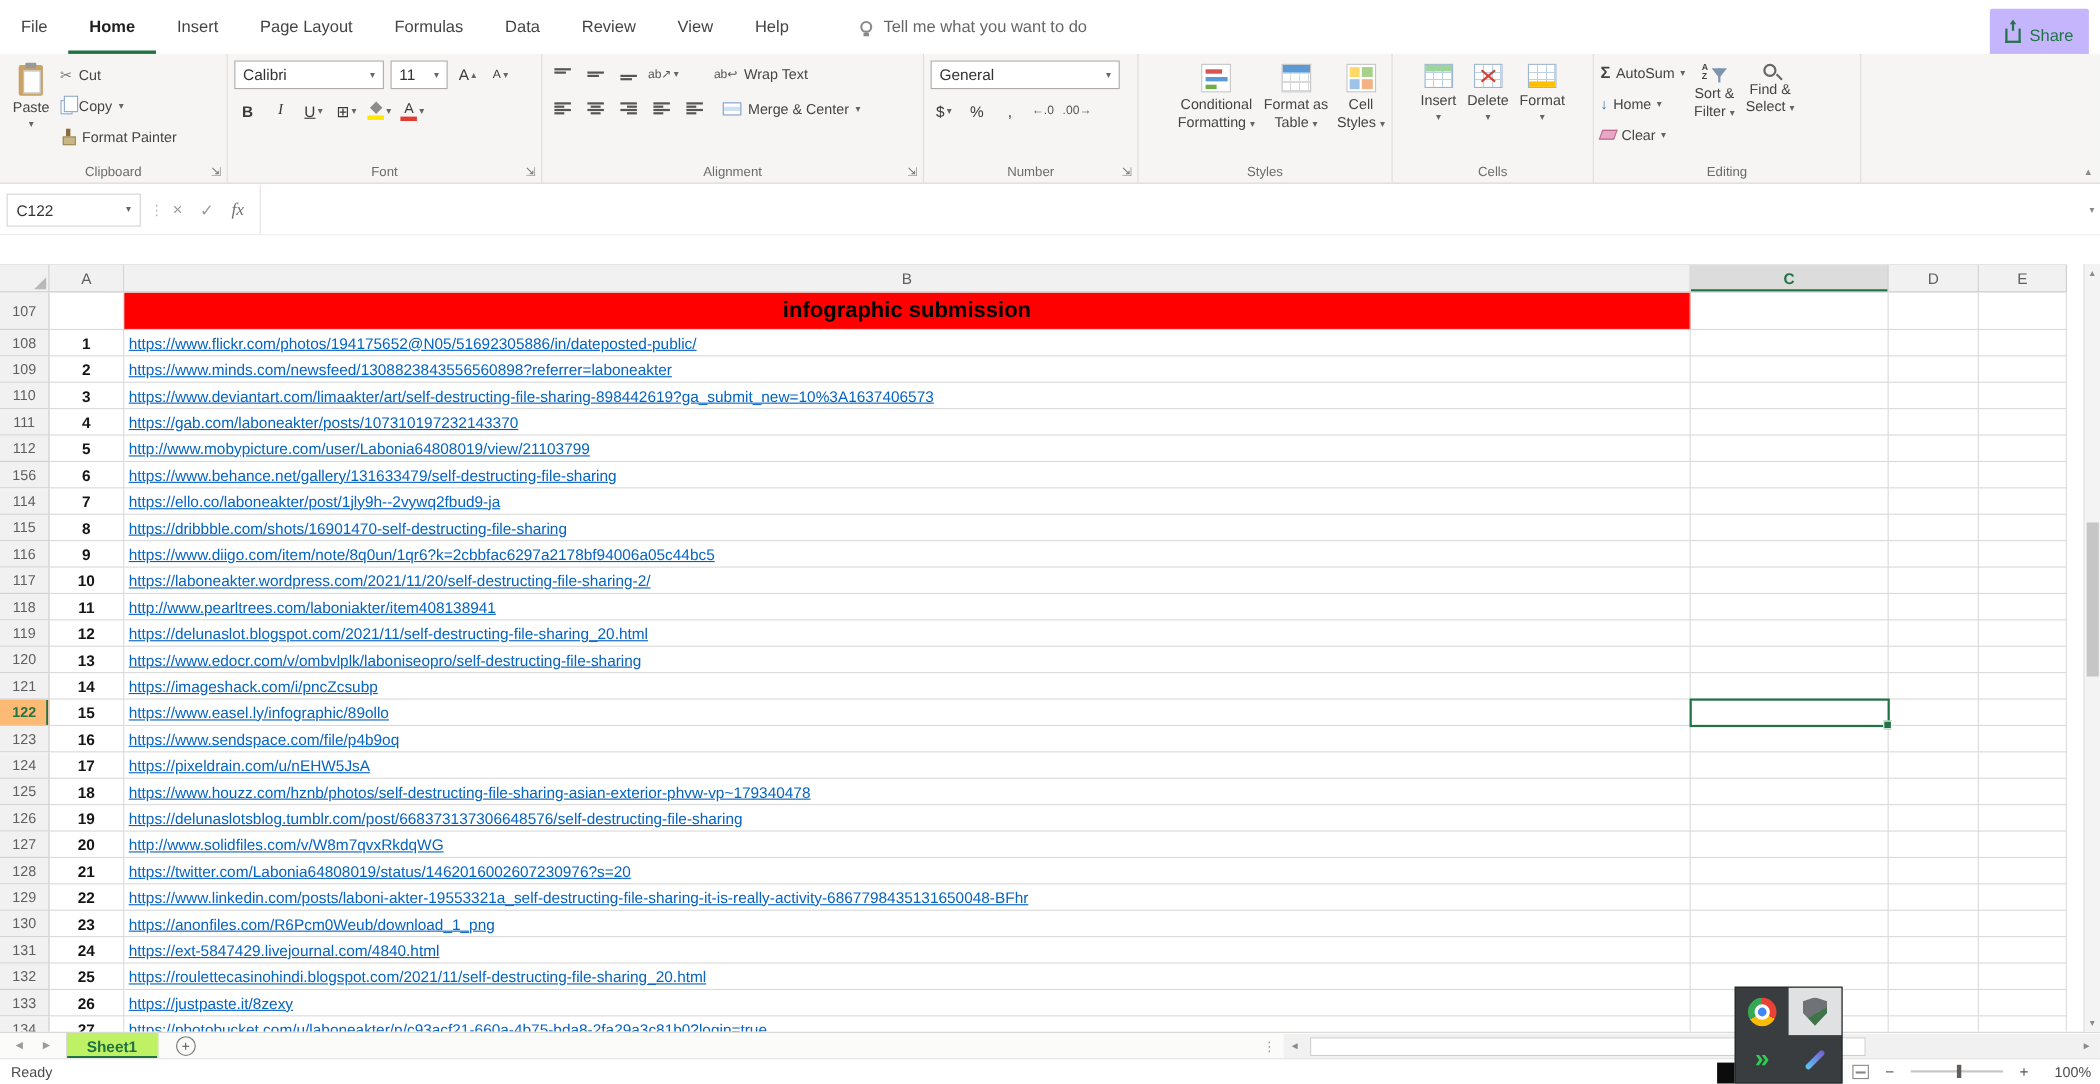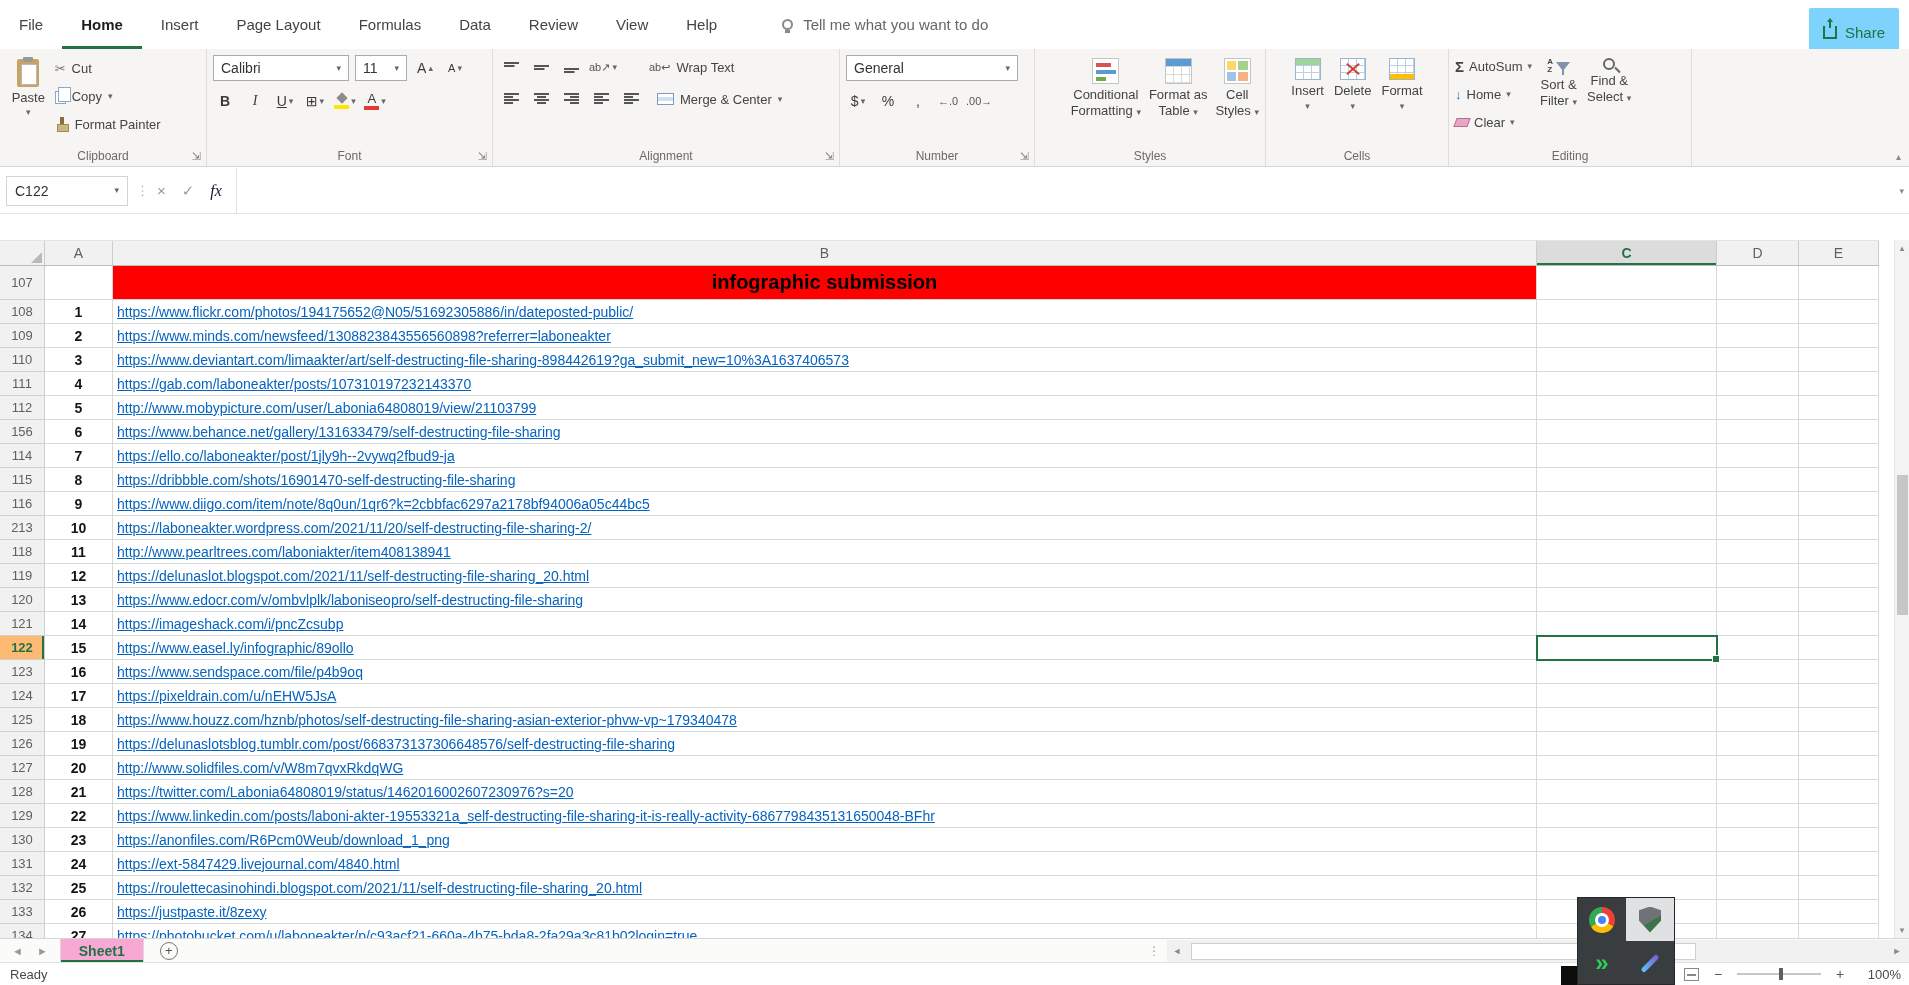--- a/index.html
+++ b/index.html
@@ -9,21 +9,21 @@
 
 
 .tabbar{position:absolute;top:0;left:0;right:0;height:49px;background:#fff;display:flex;align-items:stretch}
 .tabs{display:flex;align-items:stretch}
 .tab{padding:0 19px;font-size:15px;color:#444;display:flex;align-items:center;cursor:default}
 .tab.active{font-weight:bold;color:#1e1e1e;box-shadow:inset 0 -3px 0 #217346}
 .tellme{display:flex;align-items:center;margin-left:46px;color:#666;font-size:15px;gap:10px}
 .ic-bulb{width:11px;height:11px;border-radius:50%;border:2px solid #8a8a8a;position:relative}
 .ic-bulb::after{content:"";position:absolute;left:1px;bottom:-5px;width:5px;height:3px;background:#8a8a8a}
 .share{position:absolute;right:10px;top:8px;height:49px;display:flex;align-items:center;gap:8px;
-  padding:0 14px;background:#7dd3fc;border-radius:2px;color:#217346;font-size:15px}
+  padding:0 14px;background:#c4b5fd;border-radius:2px;color:#217346;font-size:15px}
 .ic-share{position:relative;width:14px;height:13px;border:2px solid #217346;border-top:none}
 .ic-share::after{content:"";position:absolute;left:4px;top:-7px;width:2px;height:9px;background:#217346}
 .ic-share::before{content:"";position:absolute;left:2px;top:-8px;border-left:3px solid transparent;border-right:3px solid transparent;border-bottom:4px solid #217346}
 
 
 .ribbon{position:absolute;top:49px;left:0;right:0;height:118px;background:#f6f5f4;border-bottom:1px solid #d8d6d3;display:flex}
 .group{position:relative;border-right:1px solid #deddd9;padding:6px 6px 20px;flex:none}
 .group-label{position:absolute;bottom:3px;left:0;right:0;text-align:center;font-size:12px;color:#6d6b68}
 .launcher{position:absolute;bottom:3px;right:5px;font-size:11px;color:#7a7a7a;cursor:default}
 .rib-collapse{position:absolute;right:8px;bottom:4px;font-size:10px;color:#8a8a8a}
@@ -104,21 +104,21 @@
 .azstack{display:flex;flex-direction:column;font-size:8px;line-height:1;color:#444;font-weight:bold}
 .ic-find{width:12px;height:12px;border:2px solid #666;border-radius:50%;position:relative}
 .ic-find::after{content:"";position:absolute;left:9px;top:9px;width:7px;height:2px;background:#666;transform:rotate(45deg)}
 
 
 .fbar{position:absolute;top:168px;left:0;right:0;height:46px;background:#fff;border-bottom:1px solid #e6e4e2;display:flex;align-items:center}
 .namebox{width:122px;height:30px;margin-left:6px;border:1px solid #d6d4d2;display:flex;align-items:center;padding:0 8px;font-size:14px;color:#333;gap:6px}
 .namebox .val{flex:1}
 .fsep{color:#b9b9b9;font-size:13px;margin:0 8px}
 .fx-btns{display:flex;align-items:center;gap:16px;color:#9a9a9a;font-size:15px}
-.fxi{font-style:italic;font-family:"Liberation Serif",serif;color:#0f172a;font-size:16px}
+.fxi{font-style:italic;font-family:"Liberation Serif",serif;color:#737373;font-size:16px}
 .finput{flex:1;align-self:stretch;margin-left:14px;border-left:1px solid #e3e1df;background:#fff}
 .fexpand{position:absolute;right:5px;font-size:9px;color:#8a8a8a}
 .fgap{position:absolute;top:214px;left:0;right:0;height:26px;background:#fff}
 
 
 .colheads{position:absolute;top:240px;left:0;width:1879px;height:26px;display:flex;font-size:14px;color:#5f5f5f;border-top:1px solid #e4e4e4}
 .ch,.corner{background:#f2f1f1;border-right:1px solid #cdcdcd;border-bottom:1px solid #bdbdbd;display:flex;align-items:center;justify-content:center}
 .corner{width:45px;position:relative}
 .corner::after{content:"";position:absolute;right:2px;bottom:2px;border-left:11px solid transparent;border-bottom:11px solid #b9b9b9}
 .ch.sel{background:#dcdcdc;color:#217346;box-shadow:inset 0 -2px 0 #217346;font-weight:bold}
@@ -140,21 +140,21 @@
 
 
 .vscroll{position:absolute;left:1894px;top:240px;width:15px;height:698px;background:#f3f3f3;border-left:1px solid #e2e2e2;z-index:4}
 .vscroll .arr{position:absolute;left:0;width:100%;text-align:center;font-size:9px;color:#8a8a8a}
 .vscroll .arr.top{top:3px}.vscroll .arr.bot{bottom:3px}
 .vthumb{position:absolute;left:2px;top:235px;width:11px;height:140px;background:#c6c6c6}
 
 
 .sheetbar{position:absolute;top:938px;left:0;right:0;height:24px;background:#fbfbfa;border-top:1px solid #d8d6d3;display:flex;align-items:stretch;z-index:3}
 .tabnav{display:flex;align-items:center;gap:14px;padding:0 12px;color:#9a9a9a;font-size:11px}
-.sheettab{display:flex;align-items:center;padding:0 18px;background:#f9a8d4;border-right:1px solid #dadada;border-left:1px solid #dadada;
+.sheettab{display:flex;align-items:center;padding:0 18px;background:#bef264;border-right:1px solid #dadada;border-left:1px solid #dadada;
  color:#1f7244;font-weight:bold;font-size:14px;box-shadow:inset 0 -2px 0 #1f7244}
 .addsheet{margin-left:16px;align-self:center;width:18px;height:18px;border:1px solid #767676;border-radius:50%;display:flex;align-items:center;justify-content:center;font-size:13px;color:#555;line-height:1}
 .tabdots{align-self:center;margin-left:auto;margin-right:6px;color:#9a9a9a;font-size:12px}
 .hscroll{position:absolute;left:1167px;right:0;top:1px;bottom:0;background:#f1f1f1;display:flex;align-items:center}
 .hscroll .arr{width:20px;text-align:center;font-size:9px;color:#8a8a8a}
 .hthumb{position:absolute;left:24px;top:3px;height:17px;width:505px;background:#fff;border:1px solid #cfcfcf}
 .hscroll .arr.right{position:absolute;right:2px}
 
 
 .statusbar{position:absolute;top:962px;left:0;right:0;height:23px;background:#fff;border-top:1px solid #e3e1df;display:flex;align-items:center;font-size:13px;color:#4a4a4a;z-index:3}
@@ -580,21 +580,21 @@
     <div class="rh">116</div>
     <div class="ca">9</div>
     <div class="cb">
             <a class="url" href="#">https://www.diigo.com/item/note/8q0un/1qr6?k=2cbbfac6297a2178bf94006a05c44bc5</a>
           </div>
     <div class="cc"></div>
     <div class="cd"></div>
     <div class="ce"></div>
   </div>
         <div class="grow">
-    <div class="rh">213</div>
+    <div class="rh">117</div>
     <div class="ca">10</div>
     <div class="cb">
             <a class="url" href="#">https://laboneakter.wordpress.com/2021/11/20/self-destructing-file-sharing-2/</a>
           </div>
     <div class="cc"></div>
     <div class="cd"></div>
     <div class="ce"></div>
   </div>
         <div class="grow">
     <div class="rh">118</div>

